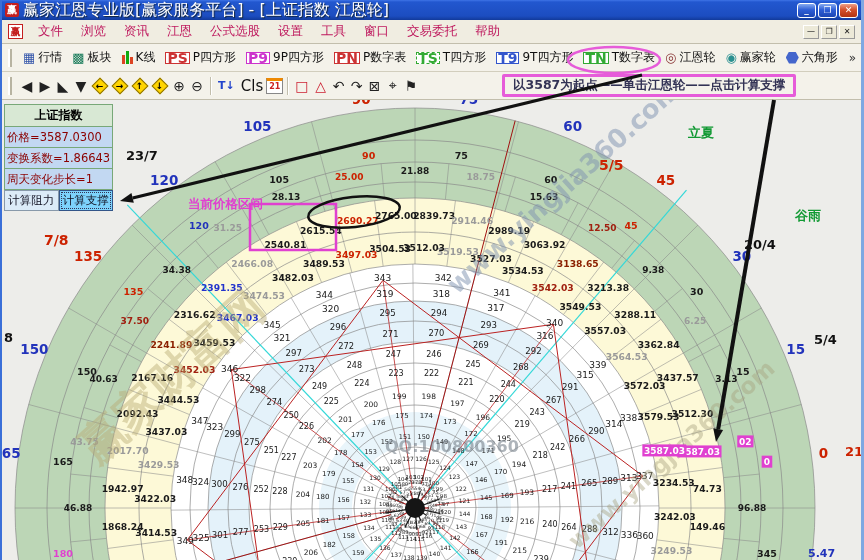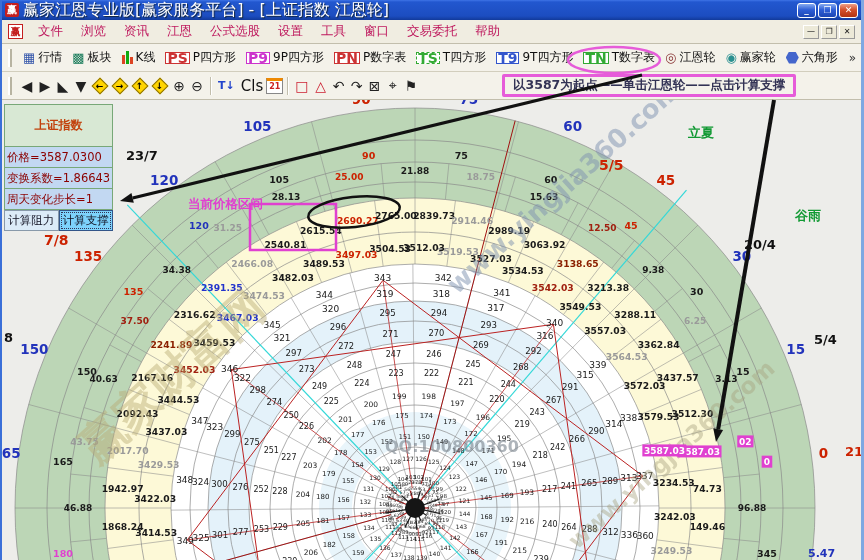--- a/index.html
+++ b/index.html
@@ -47,21 +47,21 @@
     display:flex;align-items:center;justify-content:center;margin:0 4px}
   .diamond-ic span{transform:rotate(-45deg);font-size:9px;font-weight:bold;color:#000;line-height:9px}
   .tipbox{position:absolute;left:500px;top:2px;height:23px;display:flex;align-items:center;padding:0 8px;
     border:3px solid #e65cd9;border-radius:2px;font-size:12.5px;font-weight:bold;color:#333355;background:#f4f2ea;white-space:nowrap}
   
   .main{position:relative;height:460px;background:#ededea;overflow:hidden}
   #wheel-svg{position:absolute;left:0;top:0}
   svg text{font-family:"DejaVu Sans","Liberation Sans",sans-serif}
   
   .panel{position:absolute;left:2px;top:4px;width:109px;z-index:5;font-size:11.5px}
-  .panel-title{background:#d8e8d4;border:1px solid #78a878;color:#c2410c;font-weight:bold;text-align:center;padding:12px 0;font-size:12px}
+  .panel-title{background:#d8e8d4;border:1px solid #78a878;color:#000000;font-weight:bold;text-align:center;padding:2px 0;font-size:12px}
   .panel-row{background:#c2d8f2;border:1px solid #78a878;border-top:none;color:#8b0000;padding:2.5px 2px;white-space:nowrap;overflow:hidden}
   .panel-buttons{display:flex}
   .pbtn{flex:1;font-size:11.5px;padding:2px 0;background:#dcebf8;border:1px solid #8899aa;color:#112;
     font-family:"DejaVu Sans","Liberation Sans",sans-serif;cursor:pointer}
   .pbtn.active{background:#7dd3fc;border:1px solid #335588;outline:1px dotted #335;outline-offset:-3px}
   #overlay-svg{position:absolute;left:0;top:0;z-index:20;pointer-events:none}
 </style>
 </head>
 <body>
 

